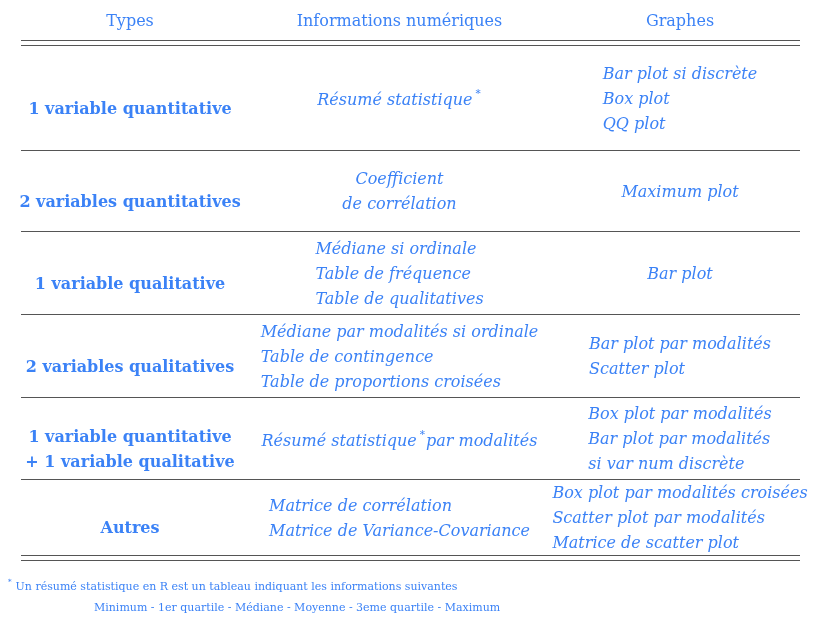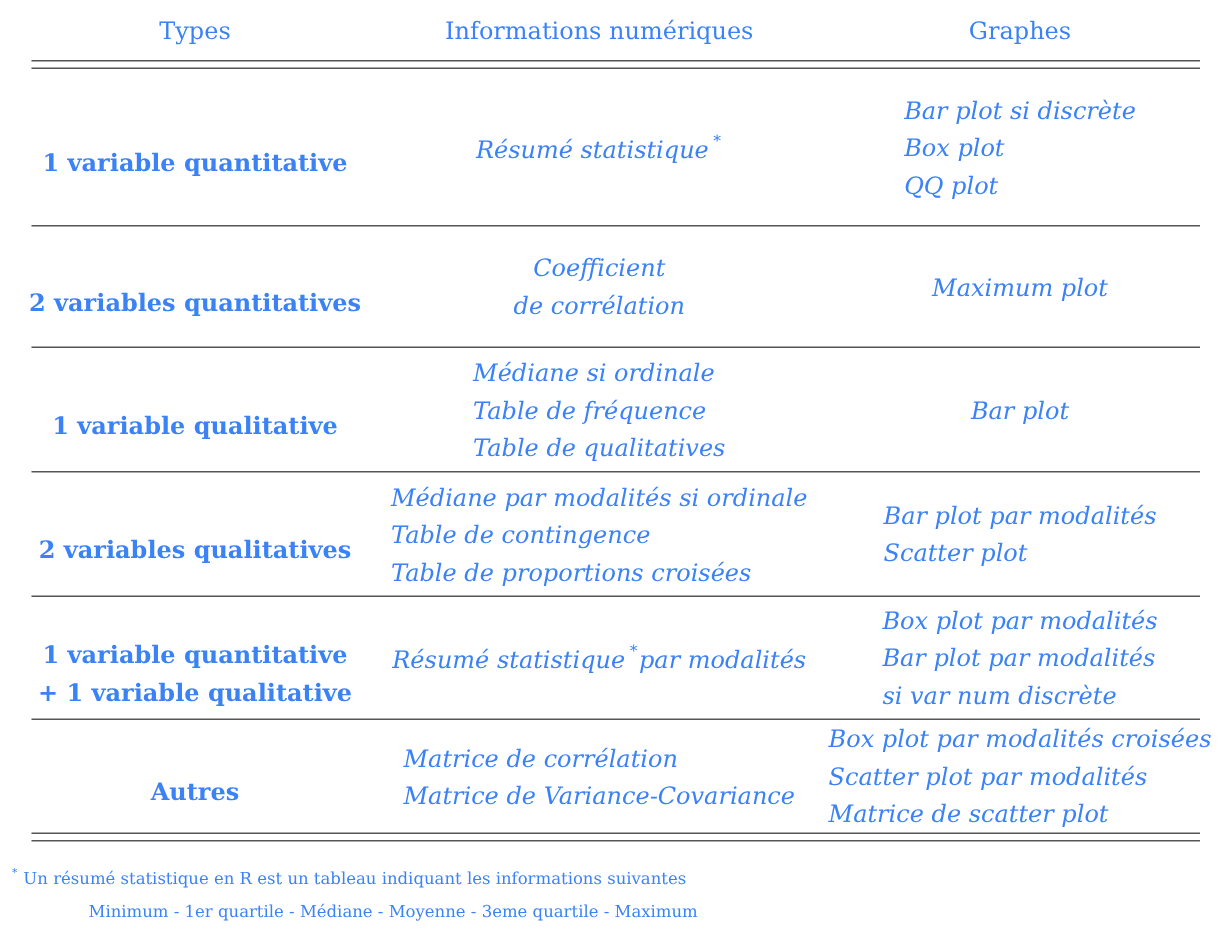--- a/index.html
+++ b/index.html
@@ -81,21 +81,21 @@
   .footnote {
     position: absolute;
     left: 8px;
     top: 572px;
     width: 800px;
     font-size: 11px;
     font-style: normal;
   }
   .fn-line1 { line-height: 21px; }
   .fn-line1 sup.star { margin-right: 4px; top: -1px; }
-  .fn-line2 { line-height: 21px; margin-left: 51px; }
+  .fn-line2 { line-height: 21px; margin-left: 86px; }
 </style>
 </head>
 <body>
 
 <div class="page">
   <div class="tbl">
     <div class="row header">
       <div class="cell type-col">Types</div>
       <div class="cell info-col">Informations numériques</div>
       <div class="cell graph-col">Graphes</div>

